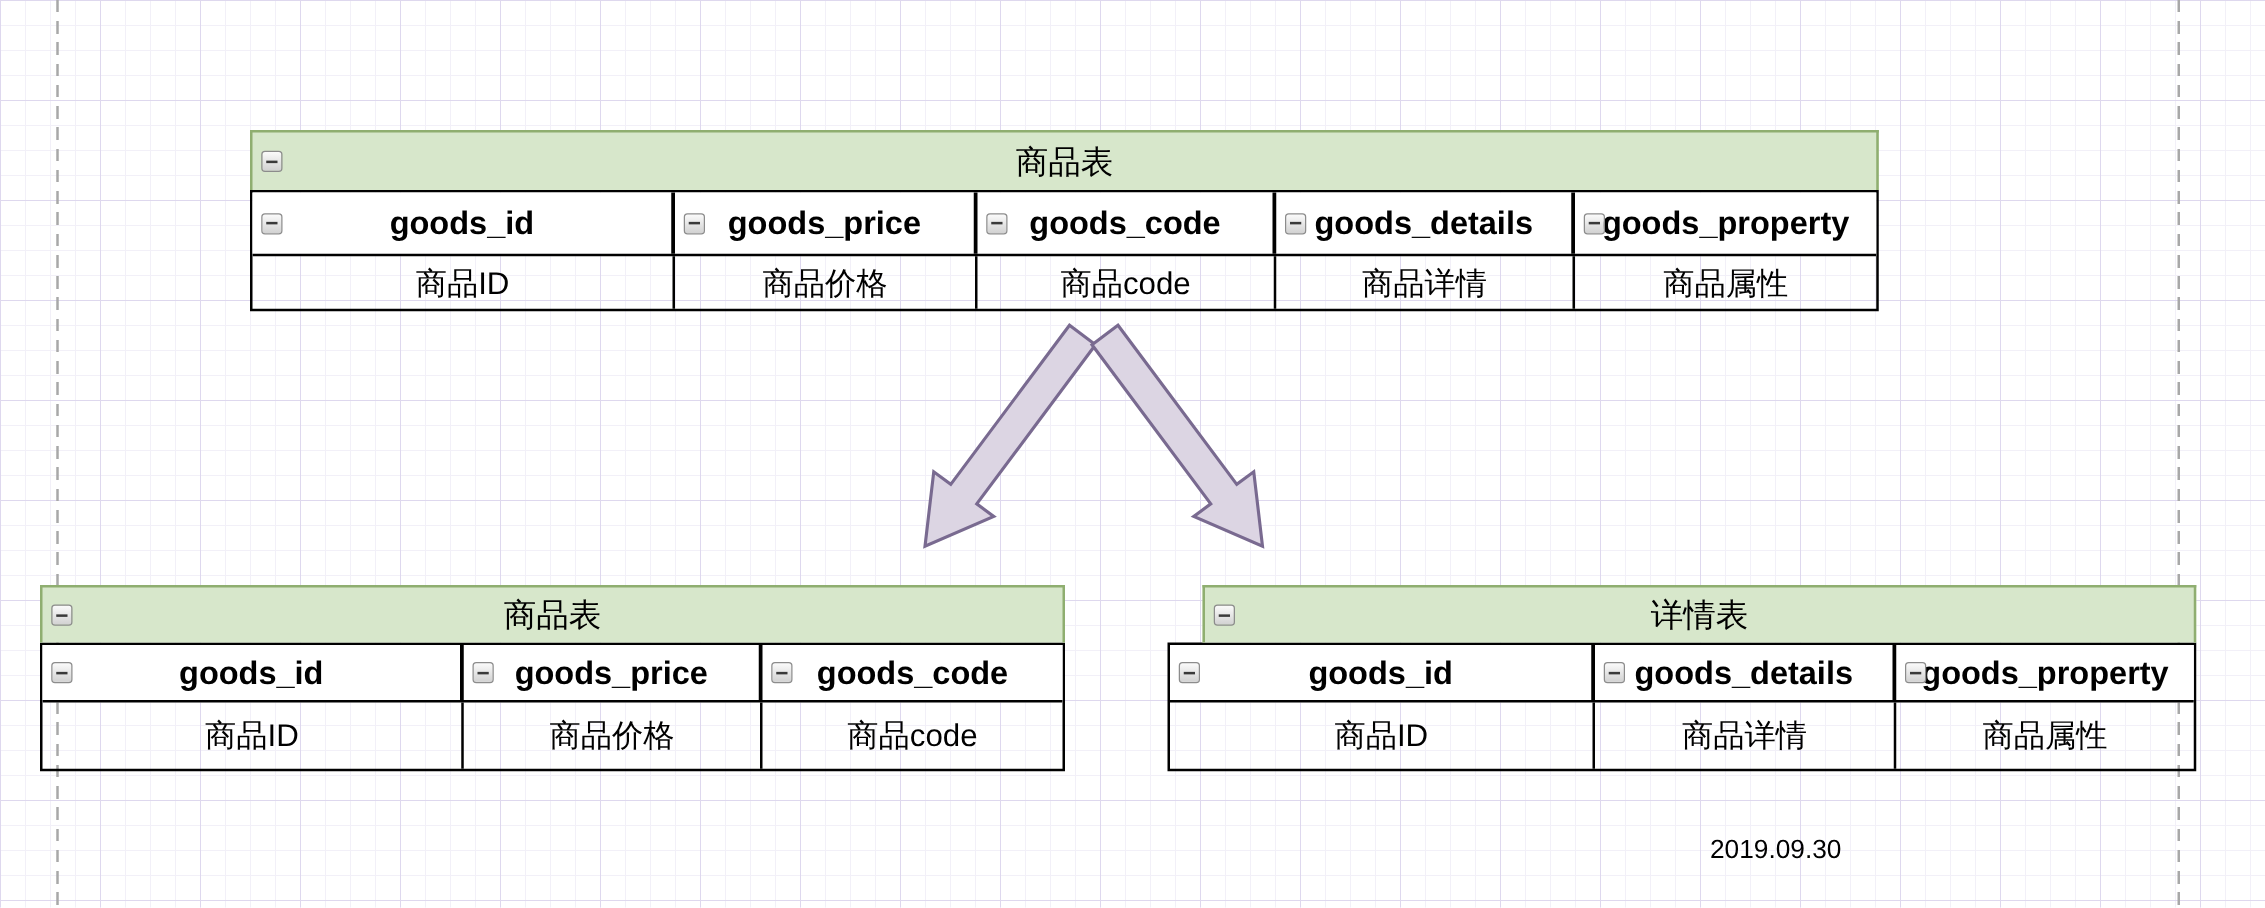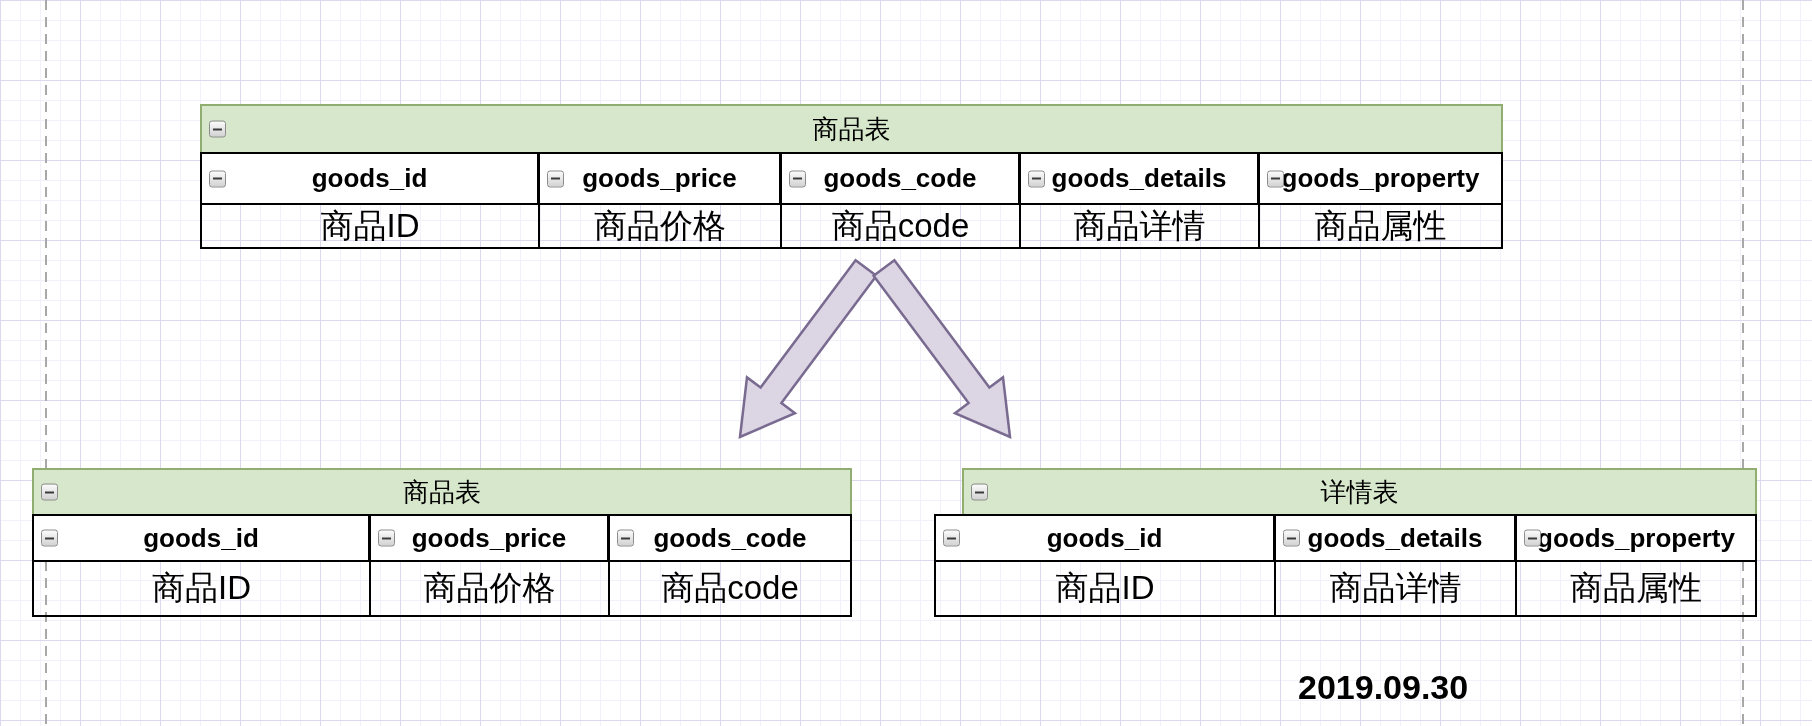--- a/index.html
+++ b/index.html
@@ -38,21 +38,21 @@
   .trow  { display:flex; }
   .cols  { border-bottom:2px solid #000; background:#ffffff; }
   .vals  { background:transparent; }
   .hcol {
     position:relative; display:flex; align-items:center; justify-content:center;
     box-sizing:border-box; font-weight:bold; color:#000;
   }
   .hcol:not(:last-child) { border-right:3px solid #000; }
   .vcell {
     display:flex; align-items:center; justify-content:center;
-    box-sizing:border-box; font-weight:normal; color:#000; font-size:33px;
+    box-sizing:border-box; font-weight:normal; color:#000; font-size:25px;
   }
   .vcell:not(:last-child) { border-right:2px solid #000; }
 
   
   .collapse {
     position:absolute; left:7px; top:50%; transform:translateY(-50%);
     width:17px; height:17px; border:1px solid #8c8c8c; border-radius:3px;
     background:linear-gradient(180deg,#fbfbfb 0%,#d2d2d2 100%);
     box-sizing:border-box;
   }
@@ -82,22 +82,22 @@
 
   .tbl-right { left:934px; top:468px; width:823px; }
   .tbl-right .thead { height:46px;margin-left:28px; }
   .tbl-right .cols  { height:44px; }
   .tbl-right .vals  { height:53px; }
   .tbl-right .hcol:nth-child(1), .tbl-right .vcell:nth-child(1) { flex:0 0 340px; }
   .tbl-right .hcol:nth-child(2), .tbl-right .vcell:nth-child(2) { flex:0 0 241px; }
   .tbl-right .hcol:nth-child(3), .tbl-right .vcell:nth-child(3) { flex:1; }
 
   .date-label {
-    position:absolute; left:1298px; top:668px; z-index:3;
-    font-size:34px; color:#000;font-weight:bold;
+    position:absolute; left:1368px; top:668px; z-index:3;
+    font-size:21px; color:#000;
   }
 </style>
 </head>
 <body>
 
 <div class="canvas">
 
   <div class="guide guide-left"></div>
   <div class="guide guide-right"></div>
 

